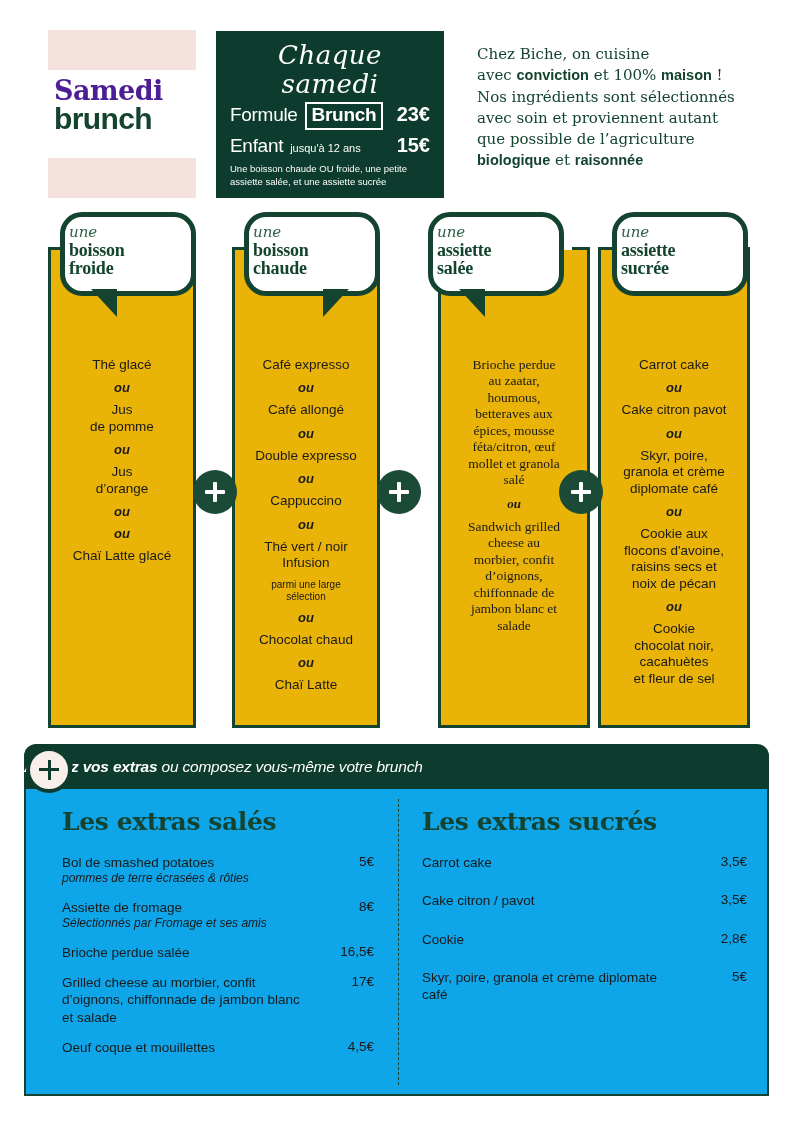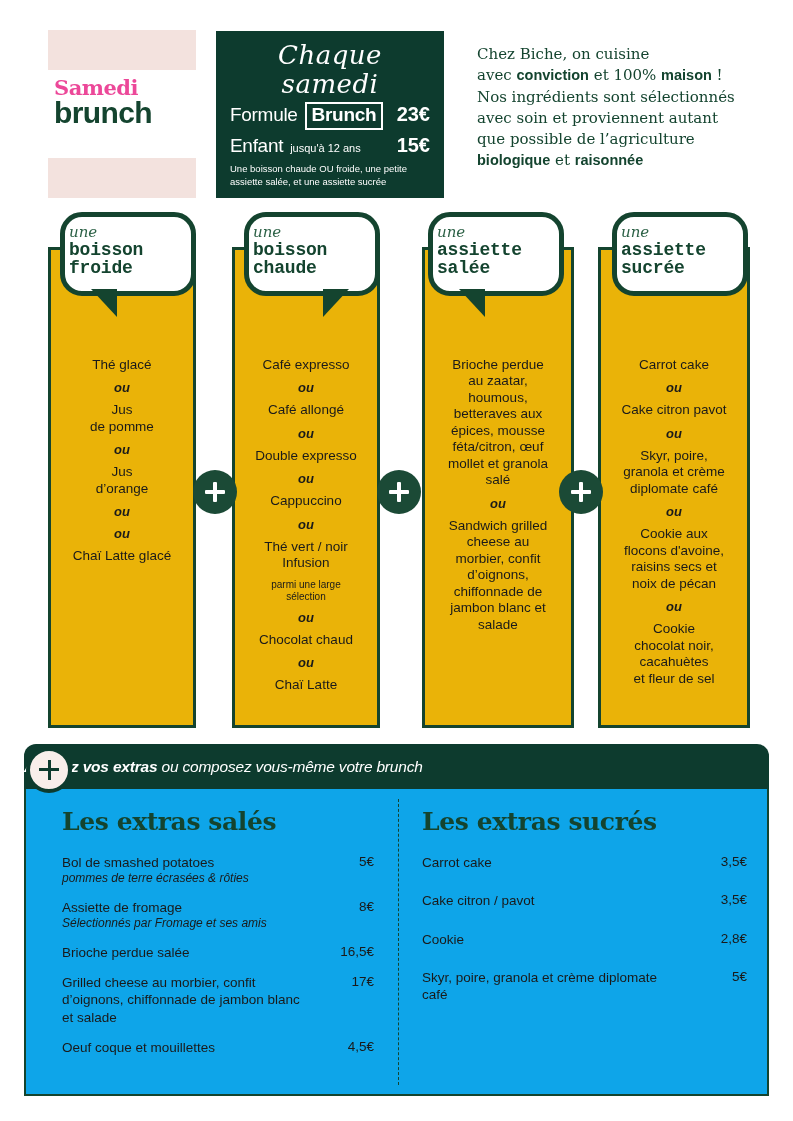--- a/index.html
+++ b/index.html
@@ -40,22 +40,22 @@
   }
   .logo-words {
     position: absolute; left: 0; top: 48px;
     width: 148px;
     text-align: left;
     padding-left: 6px;
   }
   .logo-samedi {
     font-family: "DejaVu Serif", serif;
     font-weight: bold;
-    font-size: 21px;
-    color: #ec4899;
+    font-size: 27px;
+    color: #4c1d95;
     line-height: 0.95;
     letter-spacing: -0.5px;
   }
   .logo-brunch {
     font-family: "Liberation Sans", sans-serif;
     font-weight: bold;
     font-size: 30px;
     color: #14442f;
     line-height: 1;
     letter-spacing: -0.6px;
@@ -148,21 +148,21 @@
     top: -3px;
     width: 18px;
     height: 3px;
     background: #14442f;
   }
   .col::before { left: -3px; }
   .col::after  { right: -3px; }
 
   .col-1 { left: 48px;  }
   .col-2 { left: 232px; }
-  .col-3 { left: 422px; }
+  .col-3 { left: 438px; font-family: Liberation Serif, serif; }
   .col-4 { left: 598px; }
 
   .col-3, .col-4 { width: 152px; }
 
   .bubble {
     position: absolute;
     top: 0;
     width: 136px;
     min-height: 84px;
     border: 5px solid #14442f;
@@ -197,21 +197,21 @@
 
   .bubble-une {
     font-family: "DejaVu Serif", serif;
     font-style: italic;
     font-size: 15px;
     color: #2c6146;
     line-height: 1;
     margin-bottom: 1px;
   }
   .bubble-title {
-    font-family: Liberation Mono, monospace;
+    font-family: Liberation Serif, serif;
     font-weight: bold;
     font-size: 18px;
     color: #14442f;
     line-height: 1.02;
     letter-spacing: -0.2px;
   }
 
   .col-body {
     position: absolute;
     top: 100px;

